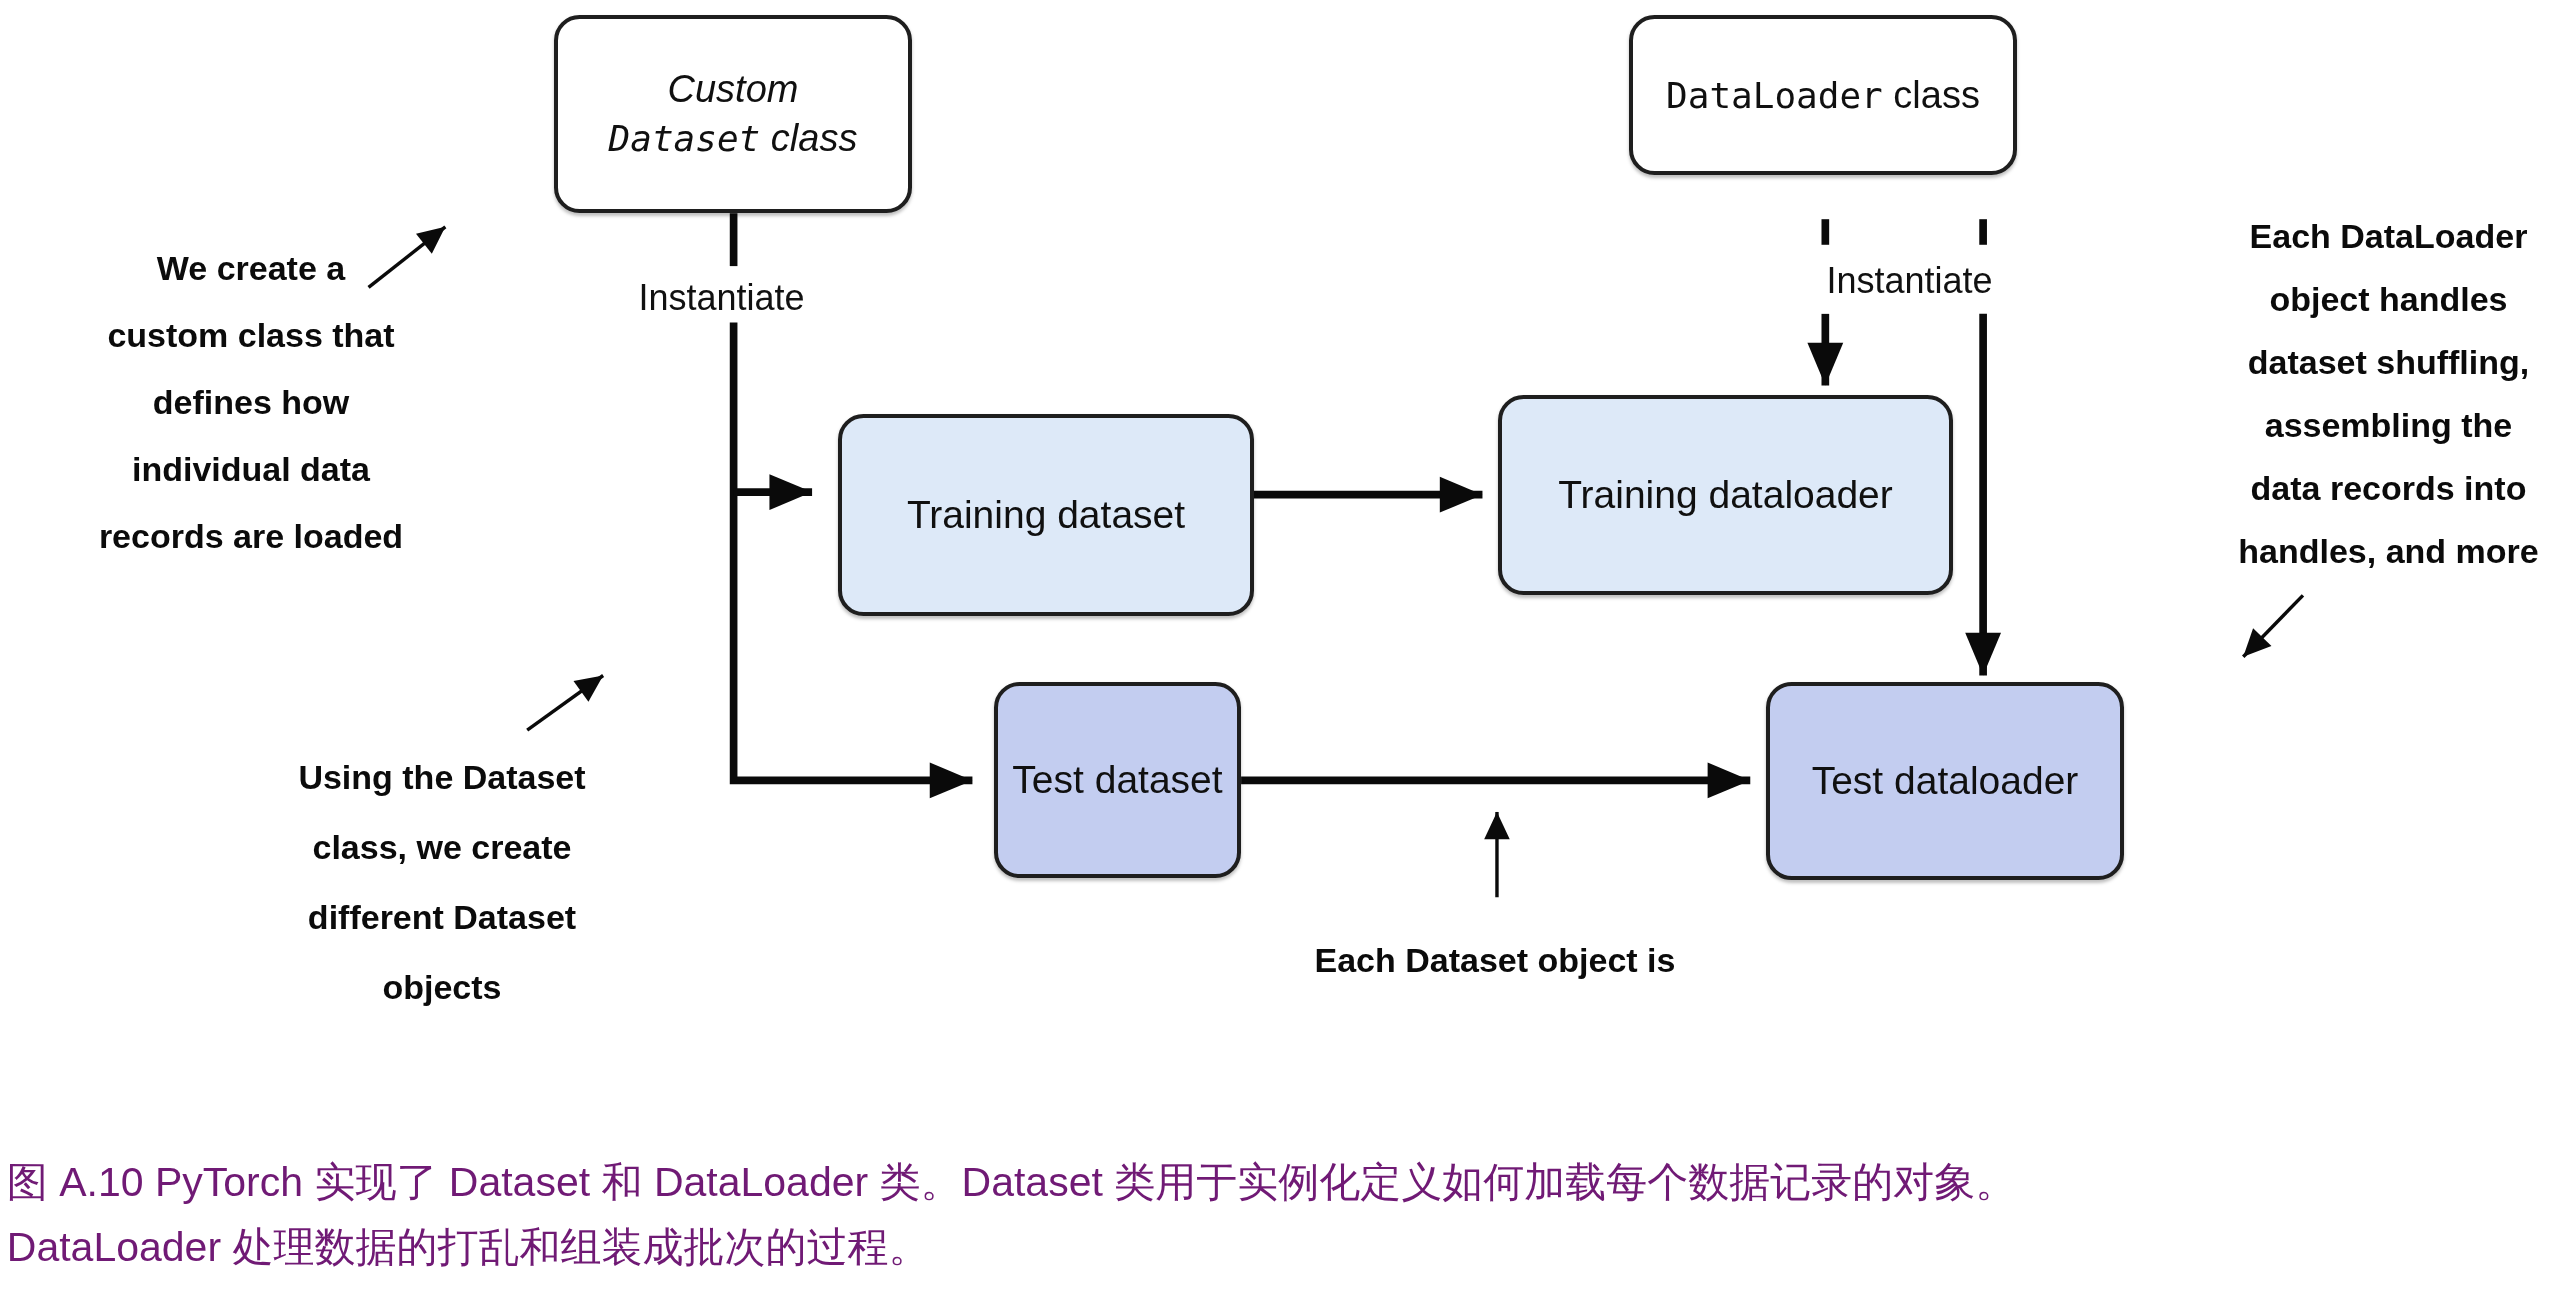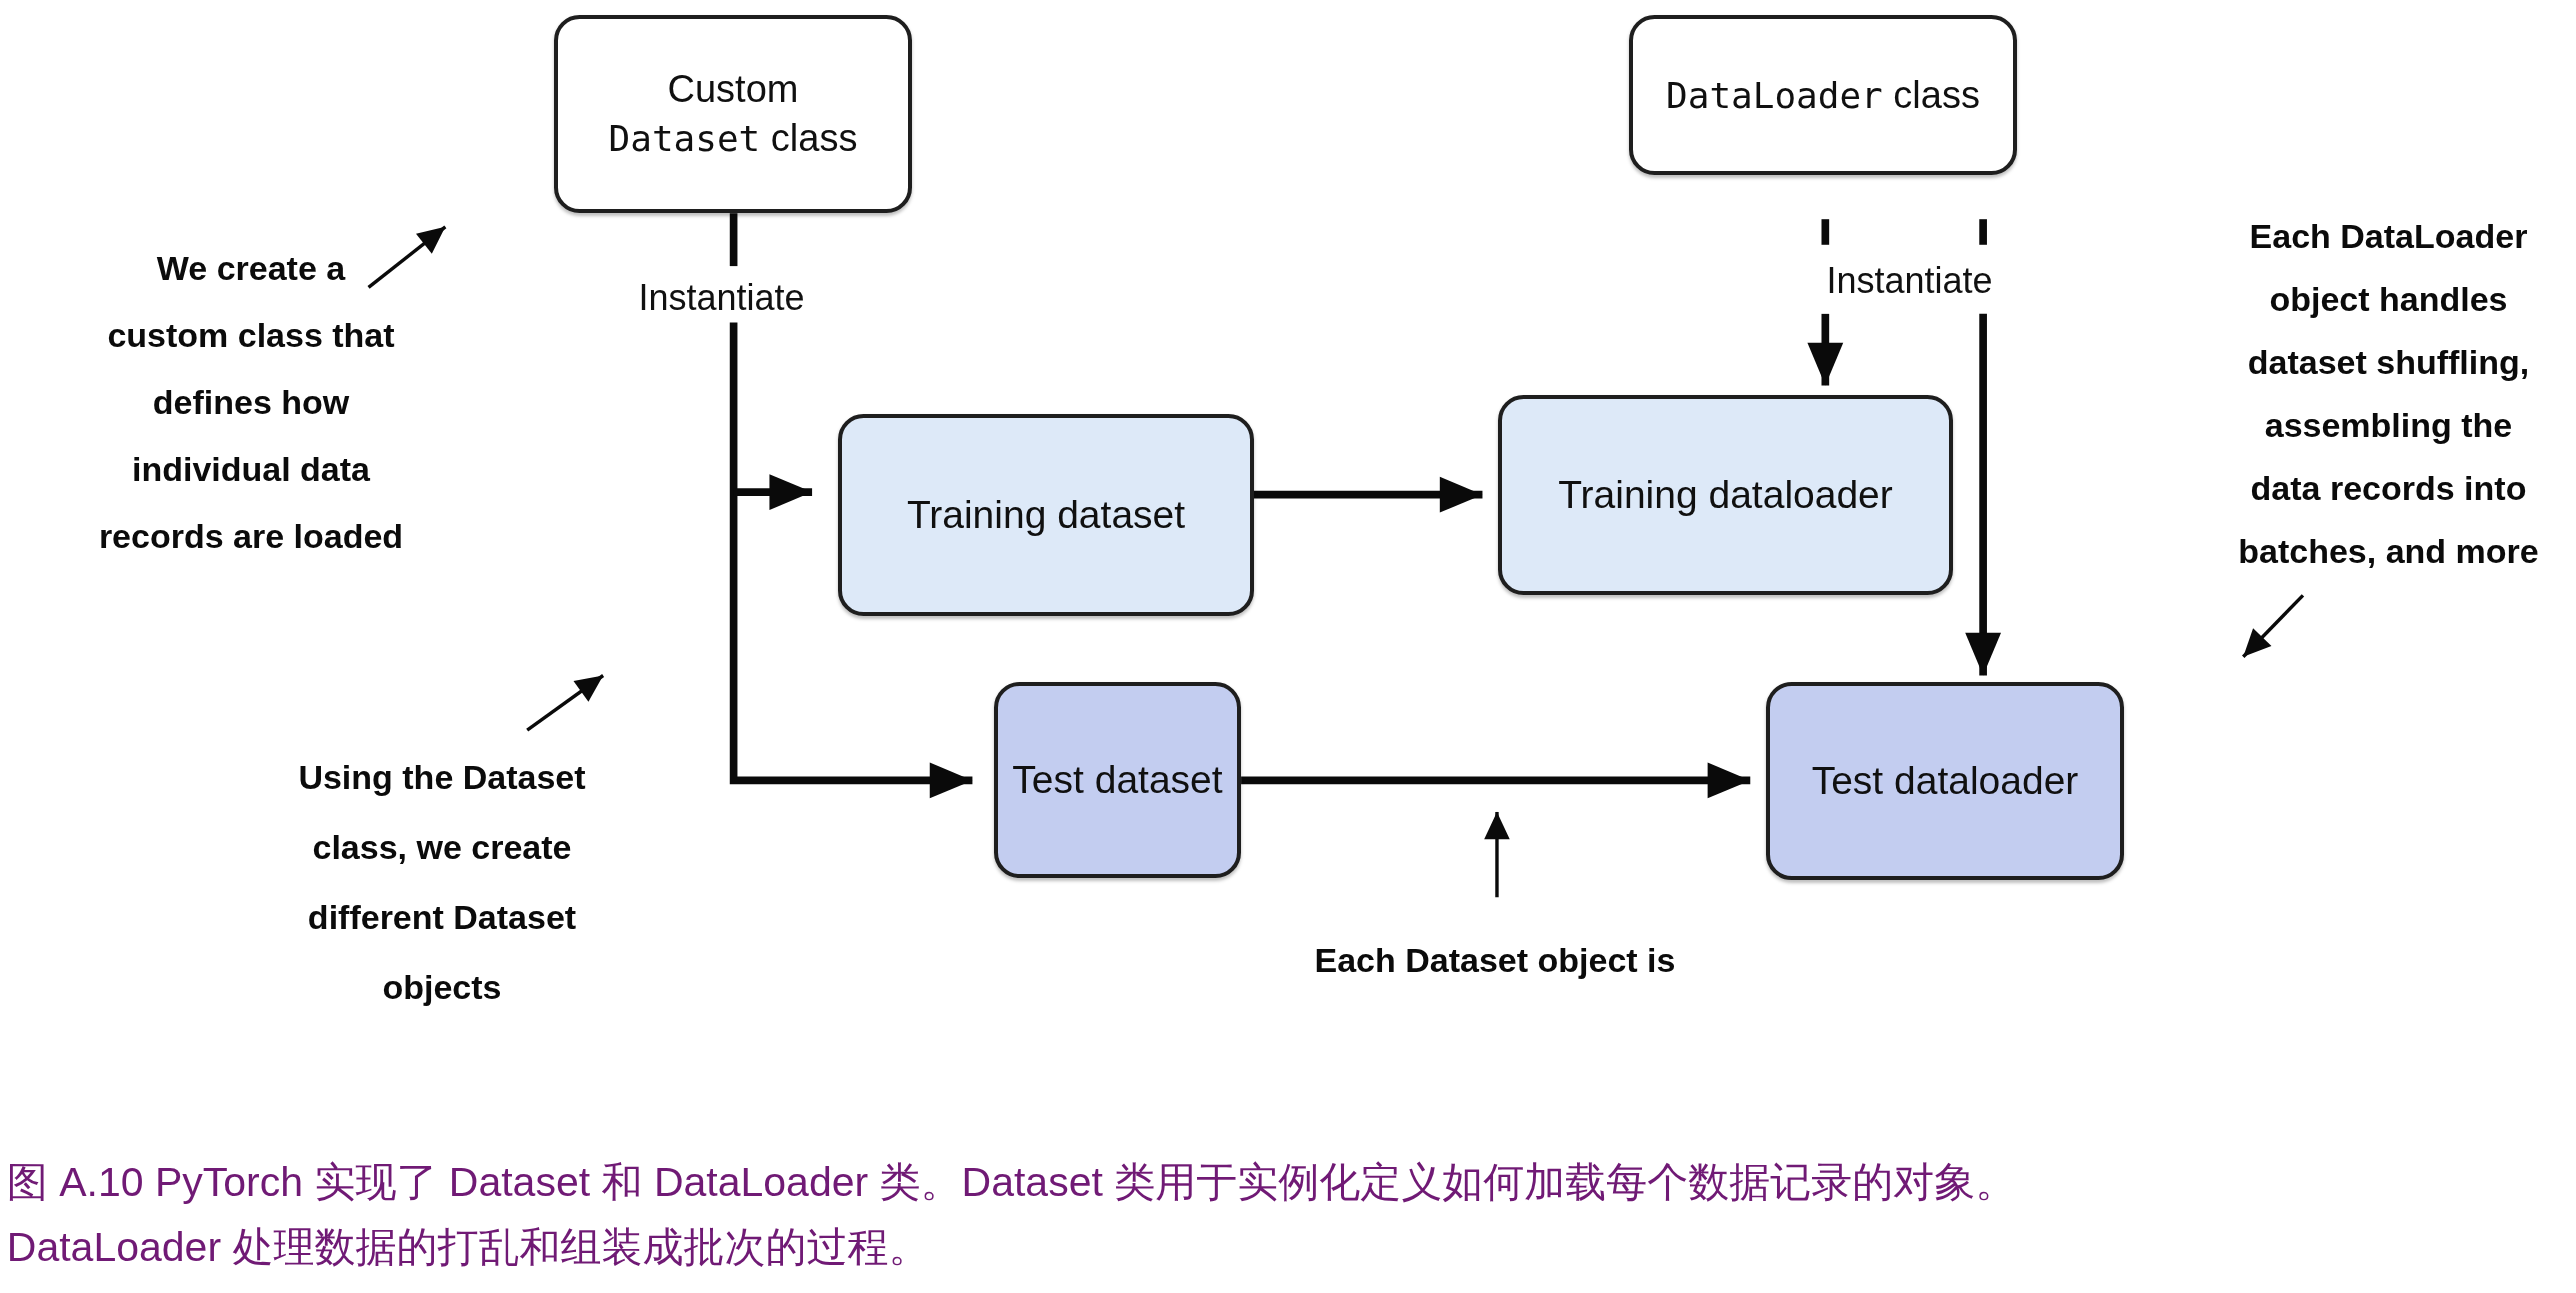--- a/index.html
+++ b/index.html
@@ -96,21 +96,21 @@
     </g>
 
     <g stroke="#0a0a0a" stroke-width="4" fill="none">
       <path d="M432,337 L522,266" marker-end="url(#ahs)"></path>
       <path d="M618,856 L707,792" marker-end="url(#ahs)"></path>
       <path d="M1755,1052 L1755,952" marker-end="url(#ahs)"></path>
       <path d="M2700,698 L2630,770" marker-end="url(#ahs)"></path>
     </g>
   </svg>
 
-  <div class="node white" style="left:554px;top:15.4px;width:358px;height:198px;">
+  <div class="node white" style="left:554px;top:15.4px;width:358px;height:198px;font-style:italic;">
     <div class="title-line">Custom</div>
     <div class="title-line"><span class="mono">Dataset</span><span> class</span></div>
   </div>
 
   <div class="node white" style="left:1629px;top:15.4px;width:388px;height:160px;">
     <div class="title-line"><span class="mono">DataLoader</span><span> class</span></div>
   </div>
 
   <div class="node lightblue" style="left:838px;top:414px;width:416px;height:202px;">
     <div class="label">Training dataset</div>
@@ -150,21 +150,21 @@
   <div class="annotation" style="left:1303px;top:928px;width:384px;line-height:65px;">
     <div>Each Dataset object is</div>
   </div>
 
   <div class="annotation" style="left:2218px;top:205px;width:341px;line-height:63px;">
     <div>Each DataLoader</div>
     <div>object handles</div>
     <div>dataset shuffling,</div>
     <div>assembling the</div>
     <div>data records into</div>
-    <div>batches, and more</div>
+    <div>handles, and more</div>
   </div>
 
   <div class="caption">
     <div>图 A.10 PyTorch 实现了 Dataset 和 DataLoader 类。Dataset 类用于实例化定义如何加载每个数据记录的对象。</div>
     <div>DataLoader 处理数据的打乱和组装成批次的过程。</div>
   </div>
 
 </div>
 
 

